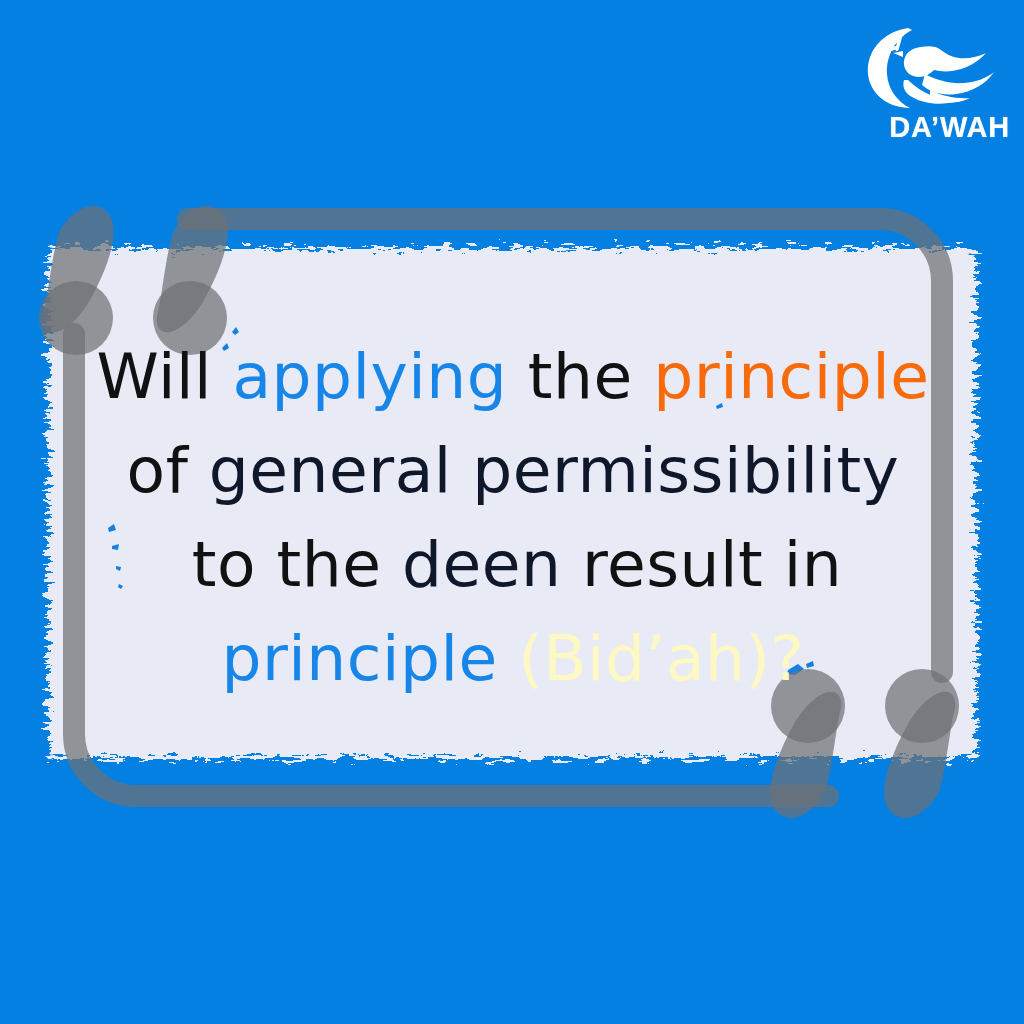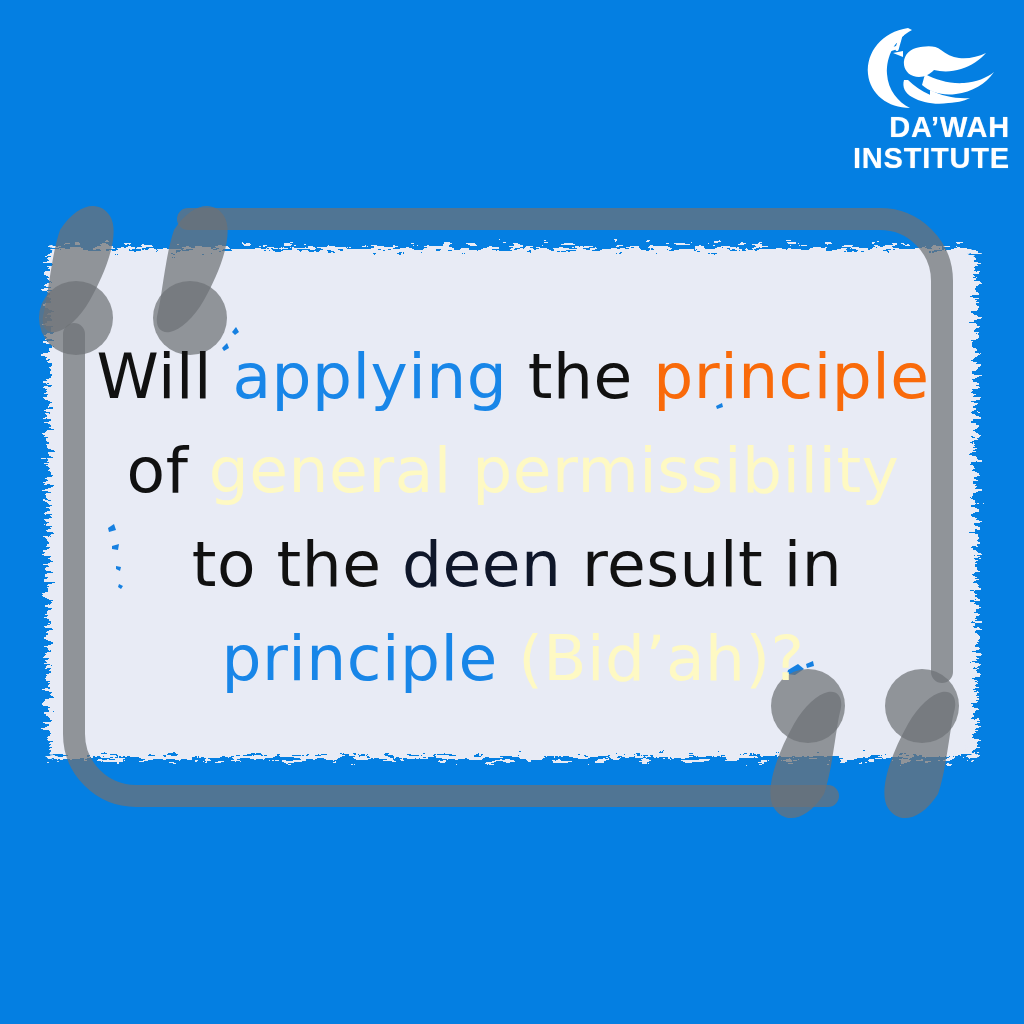--- a/index.html
+++ b/index.html
@@ -106,21 +106,20 @@
         <g fill="#ffffff">
           <rect x="28" y="18" width="11" height="3.4" rx="1.7" transform="rotate(-18 33 19)"></rect>
           <rect x="26" y="25" width="11" height="3.4" rx="1.7" transform="rotate(-18 31 26)"></rect>
           <rect x="33" y="12" width="9" height="3.4" rx="1.7" transform="rotate(-18 37 13)"></rect>
           <rect x="35" y="13" width="3.4" height="16" rx="1.7" transform="rotate(16 36 21)"></rect>
         </g>
       </svg>
     </span>
     <div class="logo-text">
       <div>DA’WAH</div>
-      <div>INSTITUTE</div>
     </div>
   </div>
 
   <div class="paper-wrap">
     <svg width="972" height="552" viewBox="0 0 972 552" aria-hidden="true">
       <defs>
         <filter id="tornEdge" x="-6%" y="-6%" width="112%" height="112%">
           <feTurbulence type="fractalNoise" baseFrequency="0.07 0.28" numOctaves="4" seed="7" result="n"></feTurbulence>
           <feDisplacementMap in="SourceGraphic" in2="n" scale="26" xChannelSelector="R" yChannelSelector="G"></feDisplacementMap>
         </filter>
@@ -175,18 +174,18 @@
         <circle cx="102" cy="318" r="37"></circle>
         <path d="M200 230 C218 202 240 200 250 216 C260 232 248 268 230 300
                  C220 318 206 330 196 332 C186 334 180 326 184 312 C188 296 192 252 200 230 Z"></path>
         <circle cx="216" cy="318" r="37"></circle>
       </g>
     </g>
   </svg>
 
   <div class="quote-text" id="quote-text">
       <span class="ln"><span class="w c-black" style="color: rgb(17, 17, 17);">Will </span><span class="w c-blue" style="color: rgb(24, 134, 232);">applying </span><span class="w c-black" style="color: rgb(17, 17, 17);">the </span><span class="w c-orange" style="color: rgb(249, 106, 10);">principle</span></span>
-      <span class="ln"><span class="w c-black" style="color: rgb(17, 17, 17);">of </span><span class="w c-blue" style="color: #fef9c3;">general permissibility</span></span>
+      <span class="ln"><span class="w c-black" style="color: rgb(17, 17, 17);">of </span><span class="w c-blue" style="color: #0f172a;">general permissibility</span></span>
       <span class="ln"><span class="w c-black" style="color: rgb(17, 17, 17); margin-left: 8px;">to the </span><span class="w c-orange" style="color: #0f172a;">deen </span><span class="w c-black" style="color: rgb(17, 17, 17);">result in</span></span>
       <span class="ln"><span class="w c-blue" style="color: rgb(24, 134, 232);">principle </span><span class="w c-orange" style="color: #fef9c3; text-align: right;">(Bid’ah)?</span></span>
     </div>
 
 </div>
 
 </body></html>

